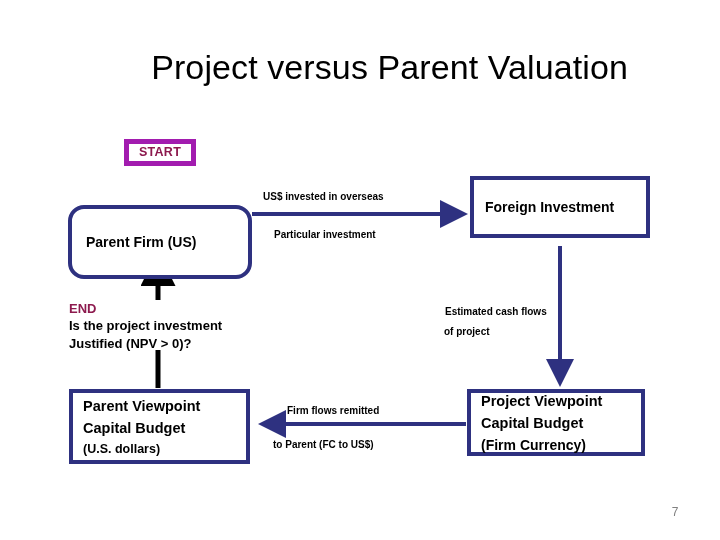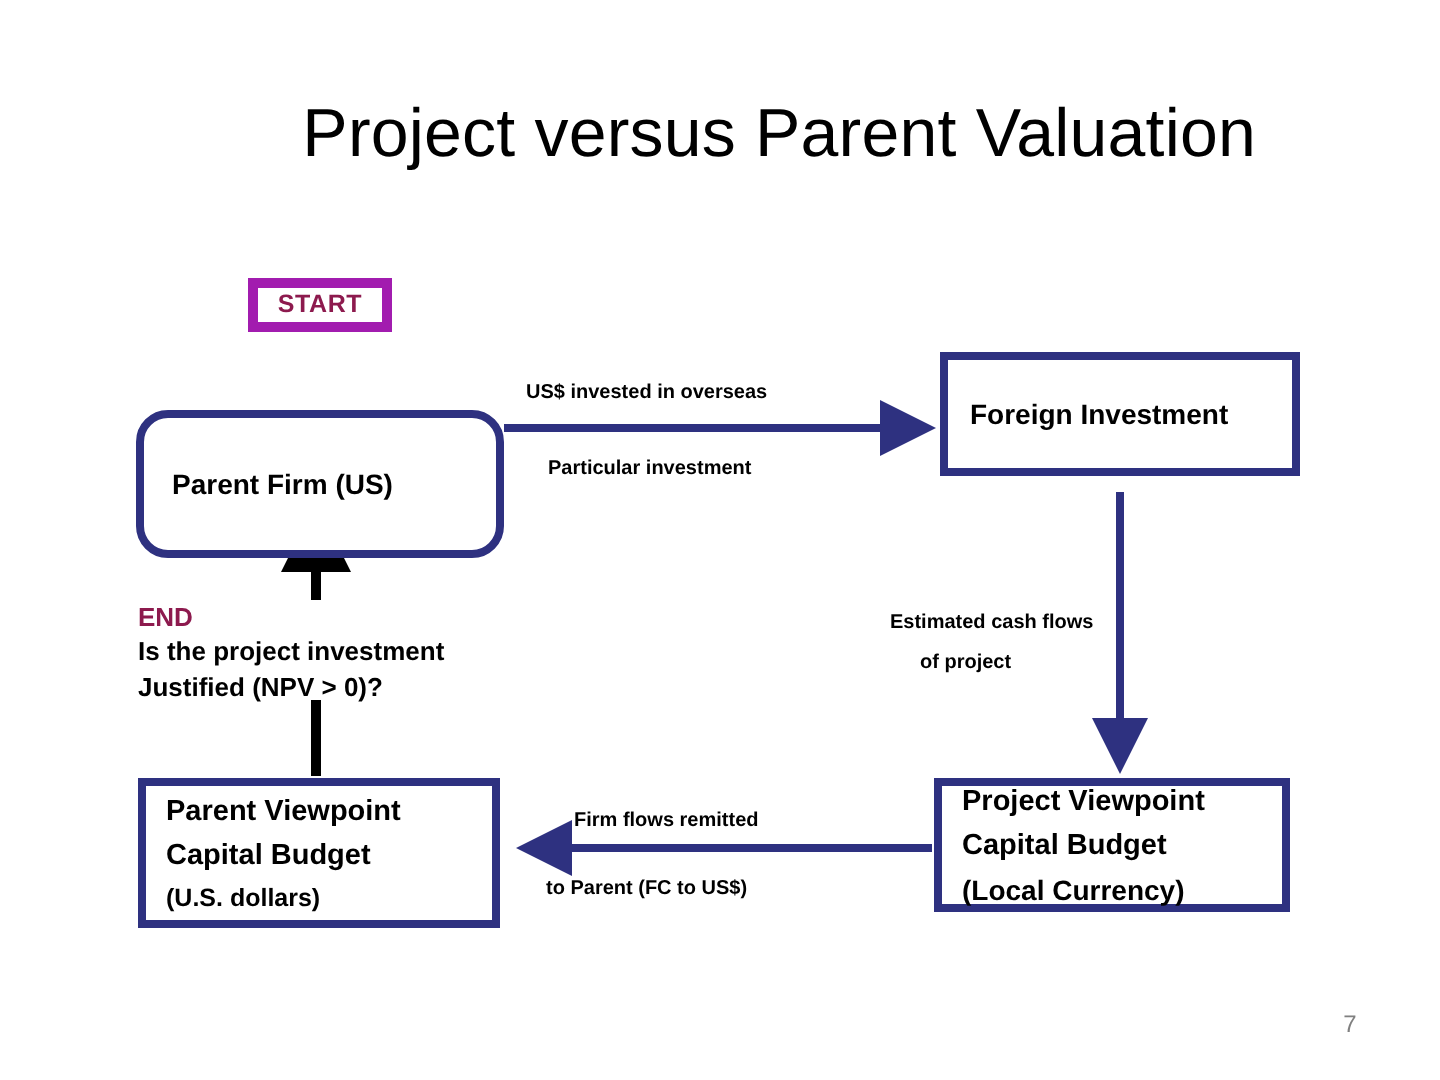--- a/index.html
+++ b/index.html
@@ -145,21 +145,21 @@
     position: absolute;
     font-size: 10px;
     font-weight: bold;
     color: #000000;
     white-space: nowrap;
     line-height: 17px;
   }
   #label-invest-top   { left: 263px; top: 188px; }
   #label-invest-bot   { left: 274px; top: 226px; }
   #label-cashflow-1   { left: 445px; top: 303px; }
-  #label-cashflow-2   { left: 460px; top: 323px; }
+  #label-cashflow-2   { left: 444px; top: 323px; }
   #label-remit-top    { left: 287px; top: 402px; }
   #label-remit-bot    { left: 273px; top: 436px; }
 
   
   #end-block {
     position: absolute;
     left: 69px;
     top: 300px;
     width: 230px;
   }
@@ -236,21 +236,21 @@
 
   <div class="box box-thick" id="parent-viewpoint-box">
     <div class="box-line">Parent Viewpoint</div>
     <div class="box-line">Capital Budget</div>
     <div class="box-line sub-regular">(U.S. dollars)</div>
   </div>
 
   <div class="box box-thick" id="project-viewpoint-box">
     <div class="box-line">Project Viewpoint</div>
     <div class="box-line">Capital Budget</div>
-    <div class="box-line sub-regular">(Local Currency)</div>
+    <div class="box-line sub-regular">(Firm Currency)</div>
   </div>
 
   <div class="edge-label" id="label-invest-top">US$ invested in overseas</div>
   <div class="edge-label" id="label-invest-bot">Particular investment</div>
 
   <div class="edge-label" id="label-cashflow-1">Estimated cash flows</div>
   <div class="edge-label" id="label-cashflow-2">of project</div>
 
   <div class="edge-label" id="label-remit-top">Firm flows remitted</div>
   <div class="edge-label" id="label-remit-bot">to Parent (FC to US$)</div>

